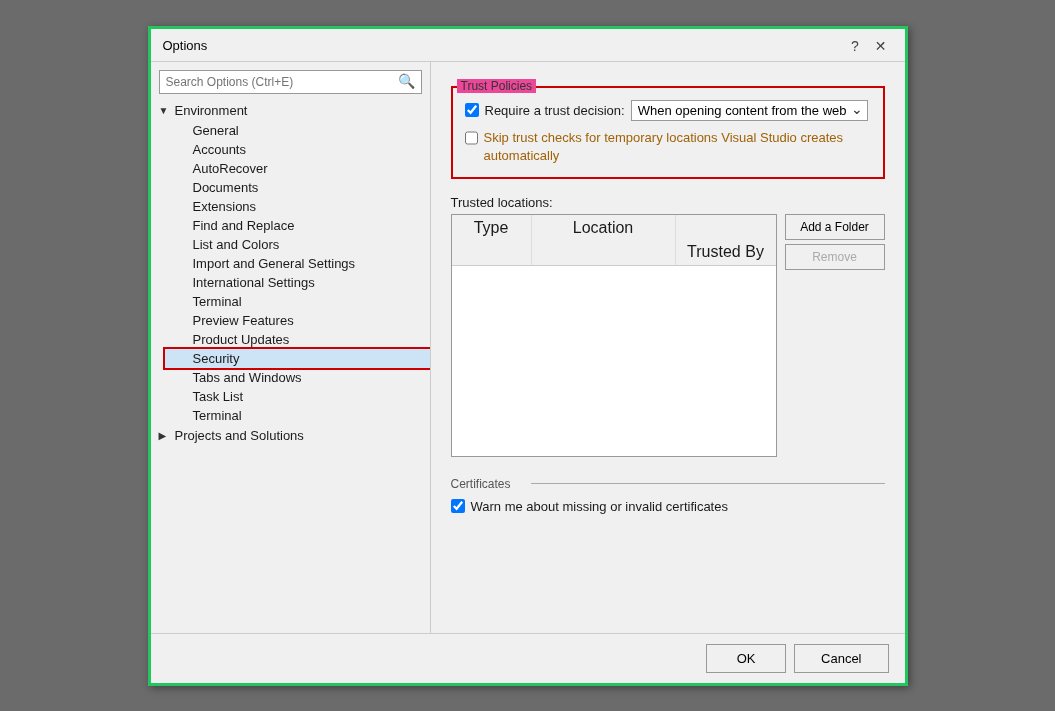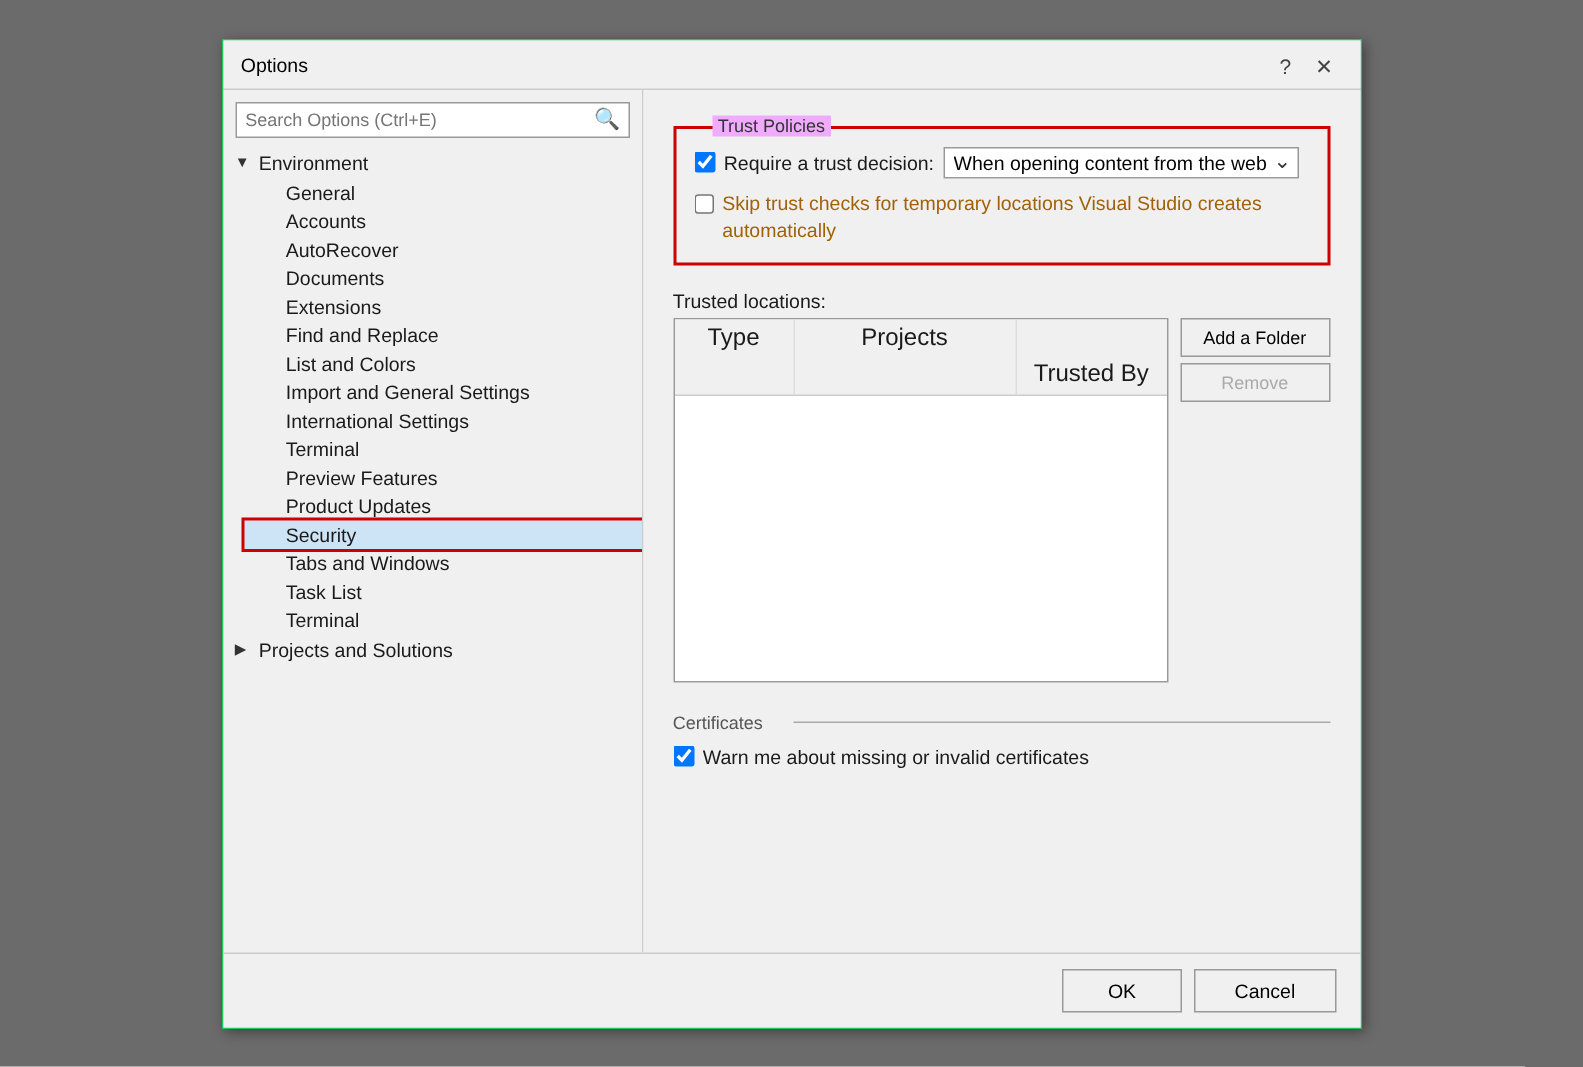--- a/index.html
+++ b/index.html
@@ -8,21 +8,21 @@
       display: flex;
       align-items: center;
       justify-content: center;
       width: 1055px;
       height: 711px;
       font-family: 'Segoe UI', sans-serif;
       font-size: 13px;
     }
     .dialog {
       background: #f0f0f0;
-      border: 1px solid #22c55e;
+      border: 3px solid #22c55e;
       width: 760px;
       min-height: 660px;
       display: flex;
       flex-direction: column;
       box-shadow: 2px 2px 8px rgba(0,0,0,0.4);
     }
     .title-bar {
       background: #f0f0f0;
       padding: 8px 12px 6px 12px;
       display: flex;
@@ -142,22 +142,22 @@
       padding: 8px 12px 12px 12px;
       position: relative;
       margin-top: 8px;
     }
     .group-box.highlighted {
       border: 2px solid #cc0000;
     }
     .group-label {
       position: absolute;
       top: -9px;
-      left: 24px;
-      background: #f0abfc;
+      left: 4px;
+      background: #ec4899;
       padding: 0 4px;
       font-size: 12px;
       color: #333;
     }
     .checkbox-row {
       display: flex;
       align-items: center;
       gap: 6px;
       margin-top: 4px;
     }
@@ -385,21 +385,21 @@
           <span class="skip-label">Skip trust checks for temporary locations Visual Studio creates automatically</span>
         </div>
       </div>
 
       <div class="trusted-section">
         <div class="trusted-label">Trusted locations:</div>
         <div class="trusted-table-wrap">
           <div class="trusted-table">
             <div class="table-header">
               <div class="th type">Type</div>
-              <div class="th location">Projects</div>
+              <div class="th location">Location</div>
               <div class="th trustedby">Trusted By</div>
             </div>
             <div class="table-body"></div>
           </div>
           <div class="table-buttons">
             <button class="action-btn">Add a Folder</button>
             <button class="action-btn disabled" disabled="">Remove</button>
           </div>
         </div>
       </div>

